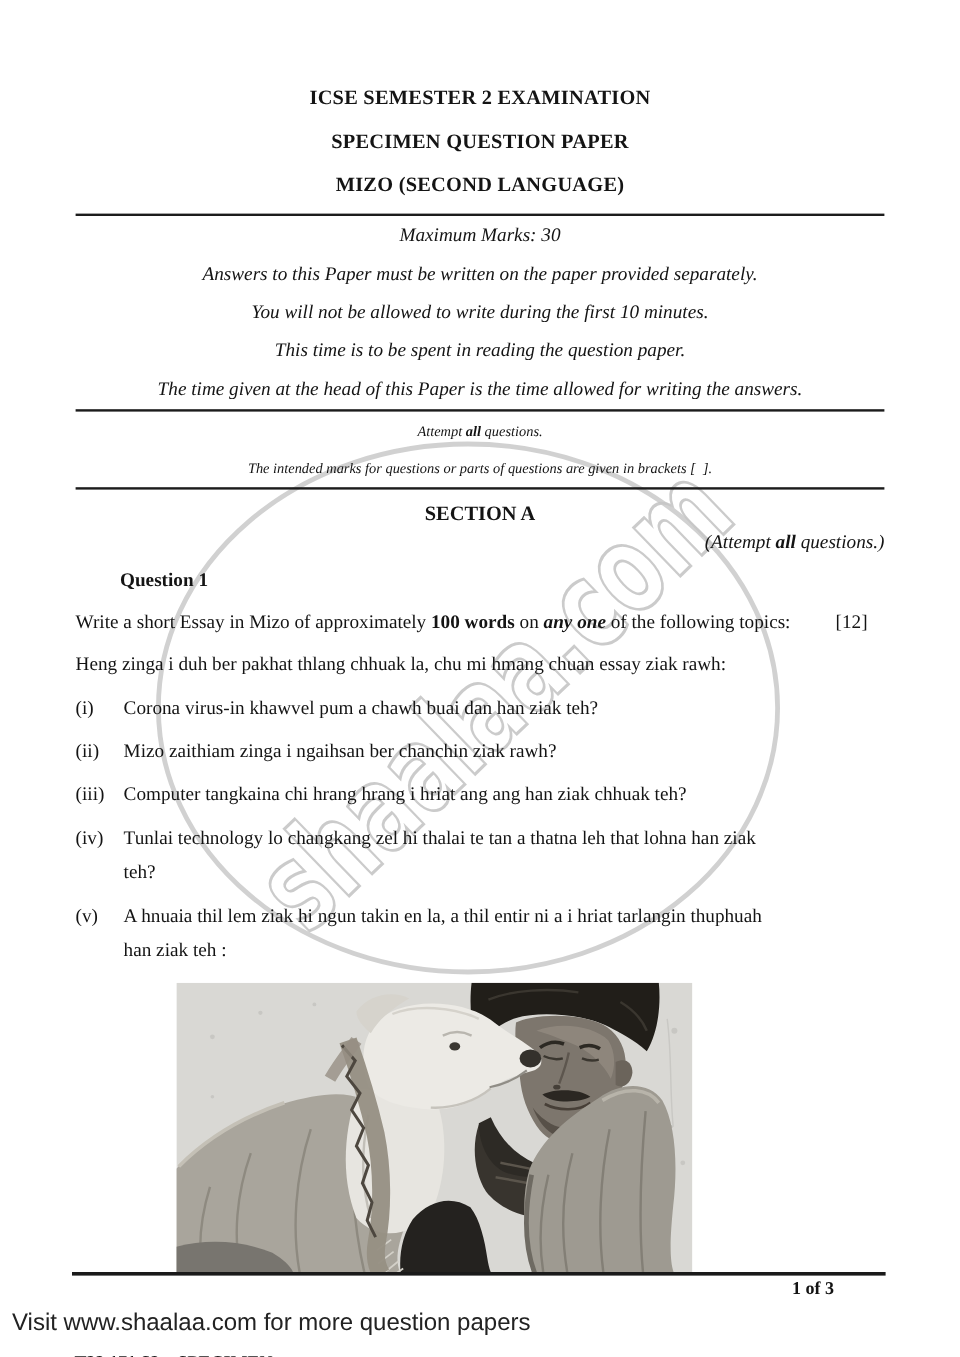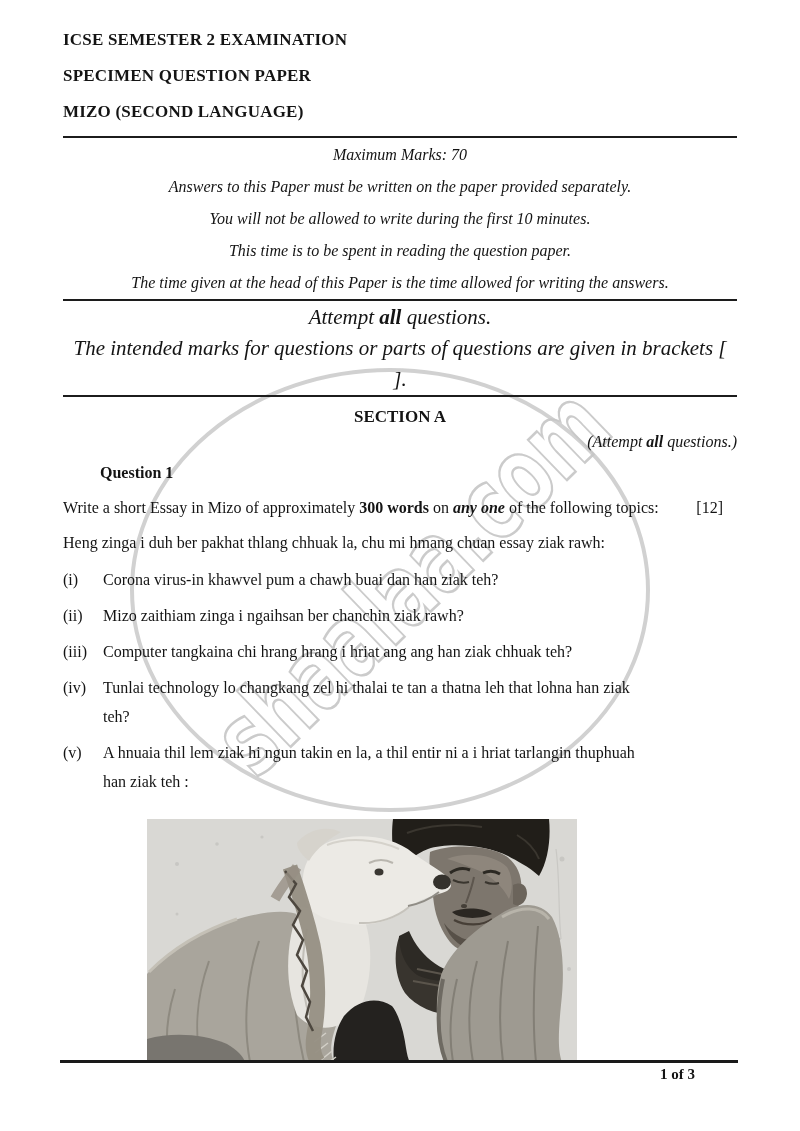--- a/index.html
+++ b/index.html
@@ -11,26 +11,26 @@
     color:#141414;
     overflow:hidden;
   }
   
   .watermark{
     position:absolute;left:0;top:0;width:800px;height:1131px;
     z-index:0;pointer-events:none;
   }
   
   .doc{position:relative;z-index:1;padding:0 63px;}
-  .title-block{padding-top:22px;text-align:left;}
+  .title-block{padding-top:64px;text-align:center;}
   .title-line{font-weight:bold;font-size:17px;line-height:36px;letter-spacing:.2px;}
   .rule{border:0;border-top:2px solid #1c1c1c;margin:0;}
   .rule-top{margin-top:6px;}
   .instructions{text-align:center;font-style:italic;font-size:16px;line-height:32px;padding:1px 0 0 0;}
-  .attempt-block{text-align:center;font-style:italic;font-size:21px;line-height:31px;padding:1px 0 0 0;}
+  .attempt-block{text-align:center;font-style:italic;font-size:12px;line-height:31px;padding:1px 0 0 0;}
   .keepspace{white-space:pre-wrap;}
   .section-title{margin-top:8px;text-align:center;font-weight:bold;font-size:17px;line-height:24px;}
   .section-subtitle{text-align:right;font-style:italic;font-size:16px;line-height:26px;}
   .q-heading{margin-top:6px;font-weight:bold;font-size:16px;line-height:24px;margin-left:37px;}
   .q-prompt{position:relative;margin-top:11px;font-size:16px;line-height:24px;padding-right:60px;}
   .marks{position:absolute;right:14px;top:0;}
   .mizo-intro{margin-top:11px;font-size:16px;line-height:24px;}
   .topics{margin-top:10px;}
   .topic{display:flex;margin-top:7px;font-size:16px;line-height:29px;}
   .topic:first-child{margin-top:10px;}
@@ -61,21 +61,21 @@
 
     <div class="title-block">
       <div class="title-line">ICSE SEMESTER 2 EXAMINATION</div>
       <div class="title-line">SPECIMEN QUESTION PAPER</div>
       <div class="title-line">MIZO (SECOND LANGUAGE)</div>
     </div>
 
     <hr class="rule rule-top">
 
     <div class="instructions">
-      <div>Maximum Marks: 70</div>
+      <div>Maximum Marks: 30</div>
       <div>Answers to this Paper must be written on the paper provided separately.</div>
       <div>You will not be allowed to write during the first 10 minutes.</div>
       <div>This time is to be spent in reading the question paper.</div>
       <div>The time given at the head of this Paper is the time allowed for writing the answers.</div>
     </div>
 
     <hr class="rule">
 
     <div class="attempt-block">
       <div><span>Attempt </span><b class="tight">all</b><span> questions.</span></div>
@@ -83,21 +83,21 @@
     </div>
 
     <hr class="rule">
 
     <div class="section-title">SECTION A</div>
     <div class="section-subtitle"><span>(Attempt </span><b class="tight">all</b><span> questions.)</span></div>
 
     <div class="q-heading">Question 1</div>
 
     <div class="q-prompt">
-      <span>Write a short Essay in Mizo of approximately </span><b>300 words</b><span> on </span><span class="bi">any one</span><span> of the following topics:</span>
+      <span>Write a short Essay in Mizo of approximately </span><b>100 words</b><span> on </span><span class="bi">any one</span><span> of the following topics:</span>
       <span class="marks">[12]</span>
     </div>
 
     <div class="mizo-intro">Heng zinga i duh ber pakhat thlang chhuak la, chu mi hmang chuan essay ziak rawh:</div>
 
     <div class="topics">
       <div class="topic">
         <span class="tlabel">(i)</span>
         <div class="tlines">
             <div>Corona virus-in khawvel pum a chawh buai dan han ziak teh?</div>
@@ -200,14 +200,15 @@
       <path d="M391,107 C387,152 385,202 389,243" stroke="#837f76" stroke-width="2" fill="none"></path>
       <path d="M310,160 C303,190 302,220 306,243" stroke="#837f76" stroke-width="2" fill="none"></path>
       <path d="M355,98 C375,86 393,88 402,100" stroke="#b8b4aa" stroke-width="3" fill="none"></path>
       <path d="M296,160 C290,190 290,220 299,243" stroke="#6e6a62" stroke-width="4" fill="none"></path>
     </svg>
   </div>
 
   <div class="footer-rule"></div>
   <div class="footer-left">T22 171 S2 – SPECIMEN</div>
   <div class="footer-right">1 of 3</div>
+  <div class="banner">Visit www.shaalaa.com for more question papers</div>
 
 </div>
 
 </body></html>

